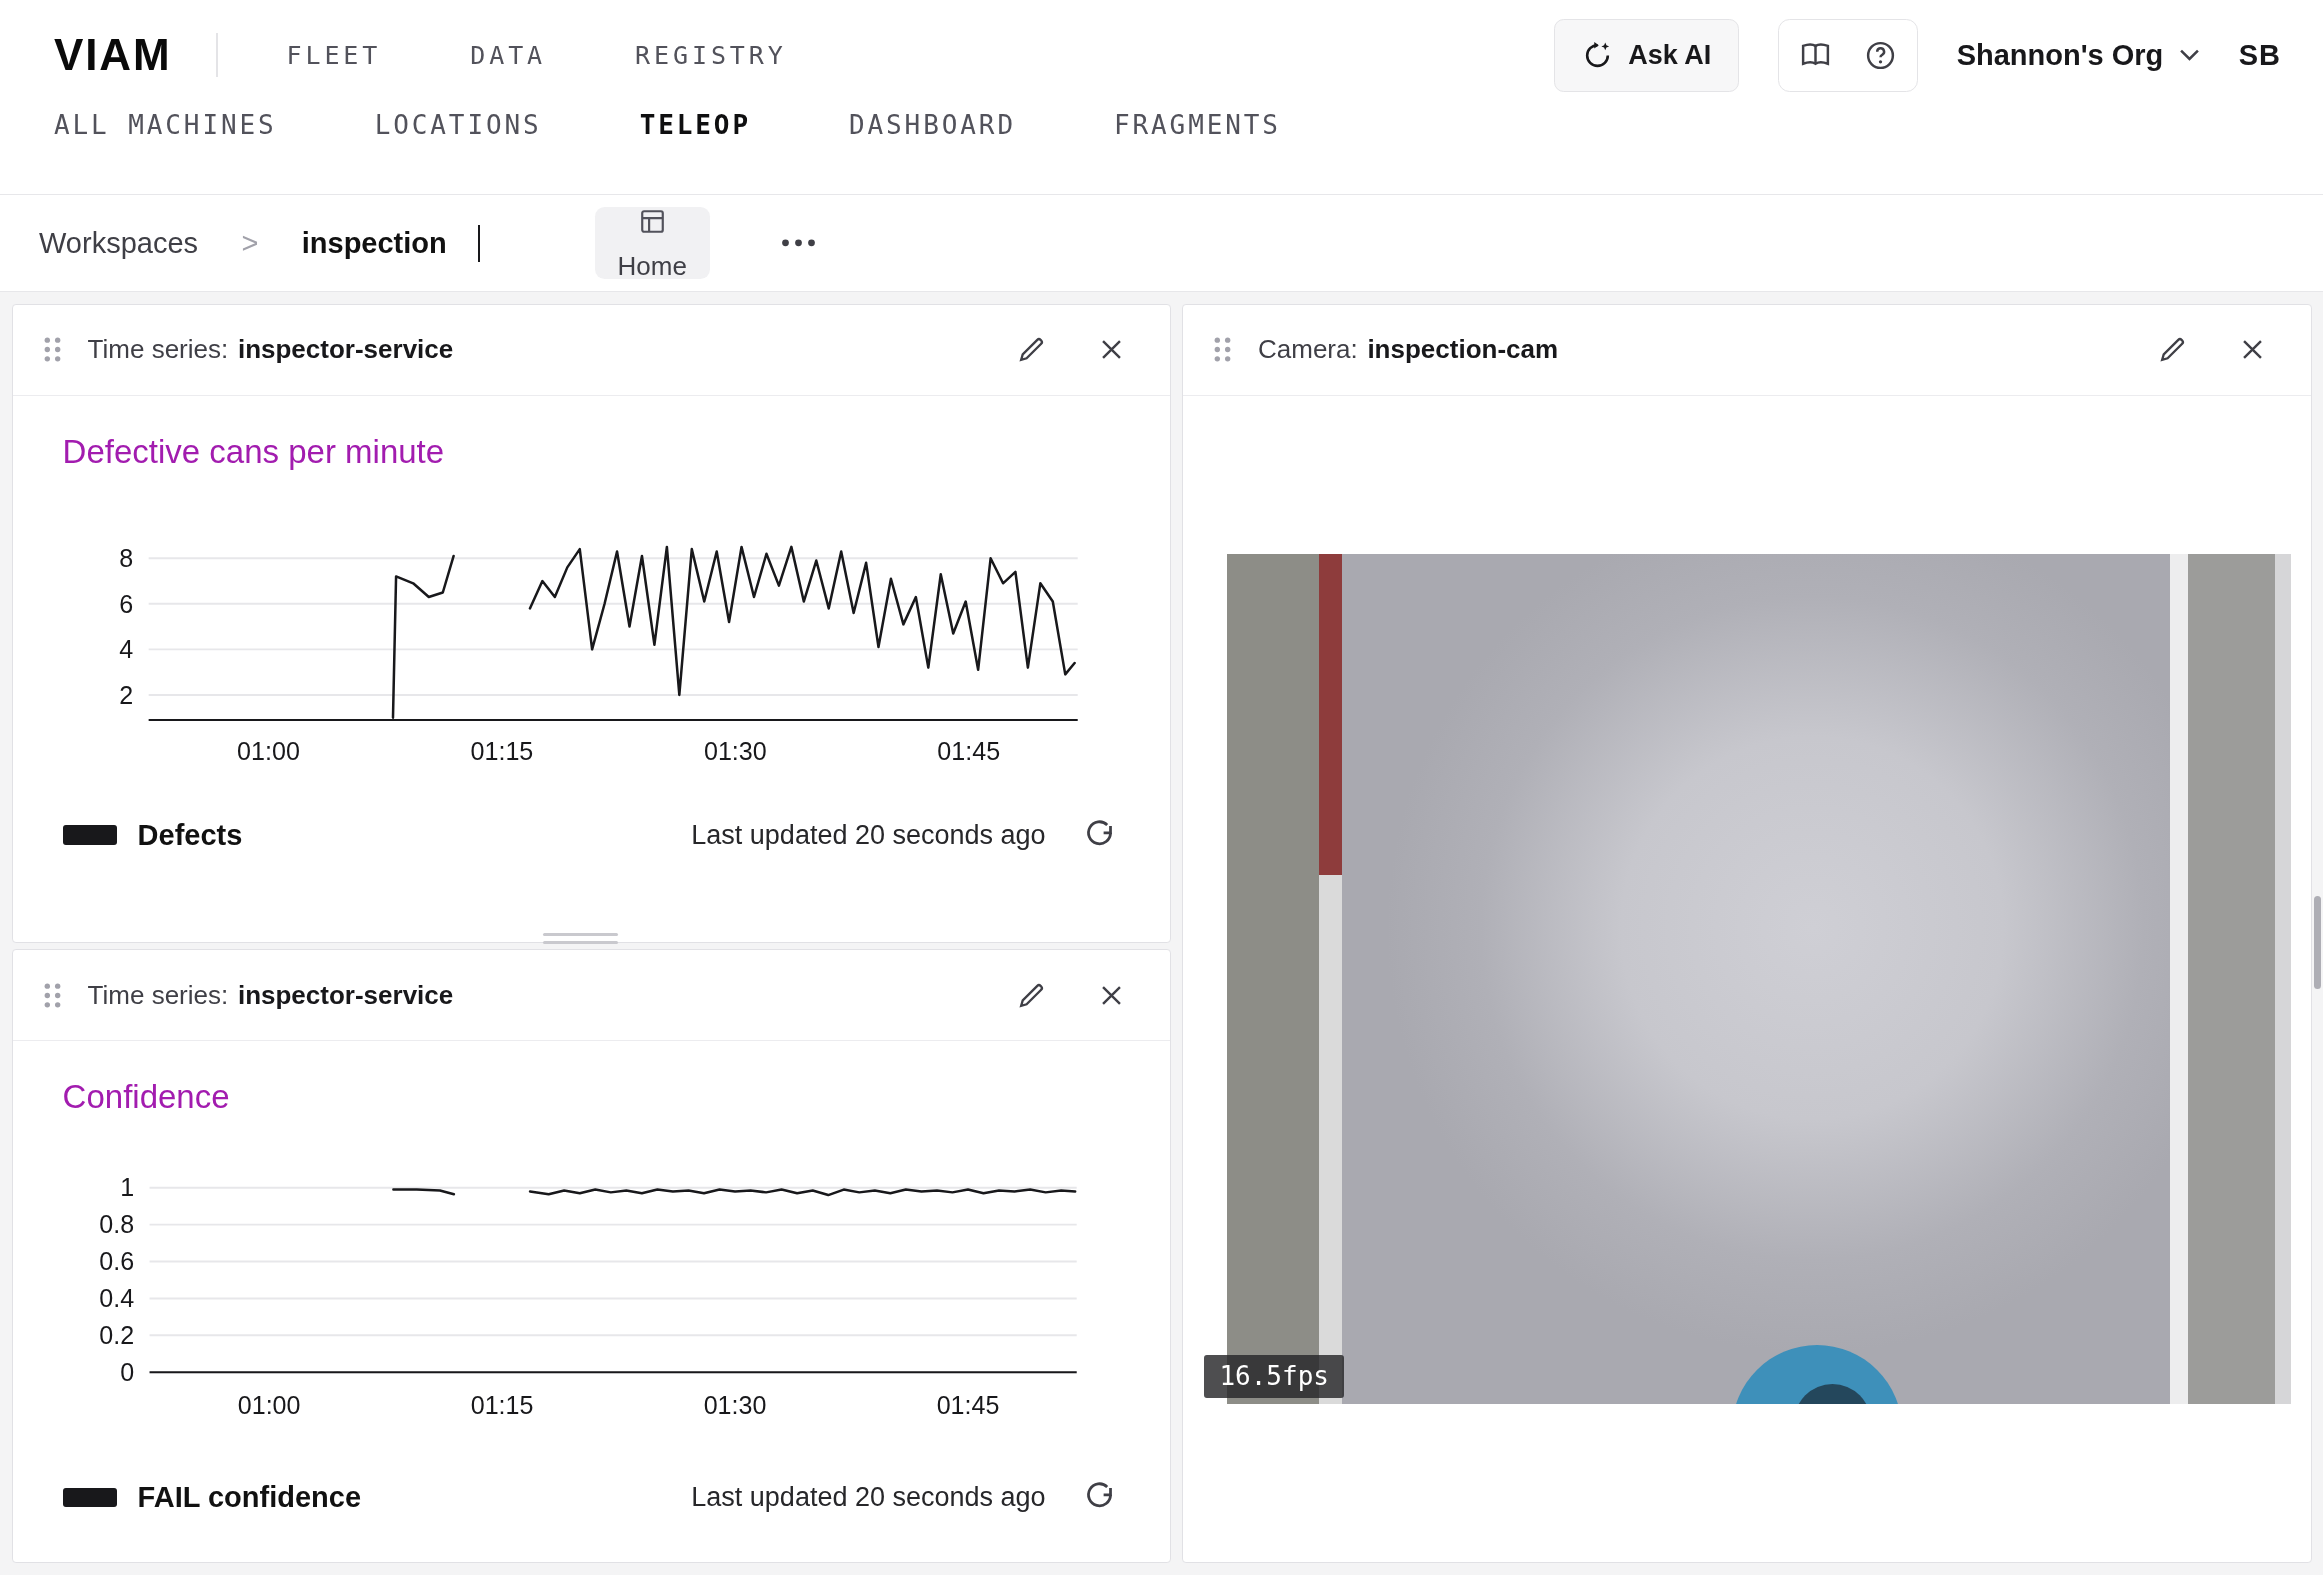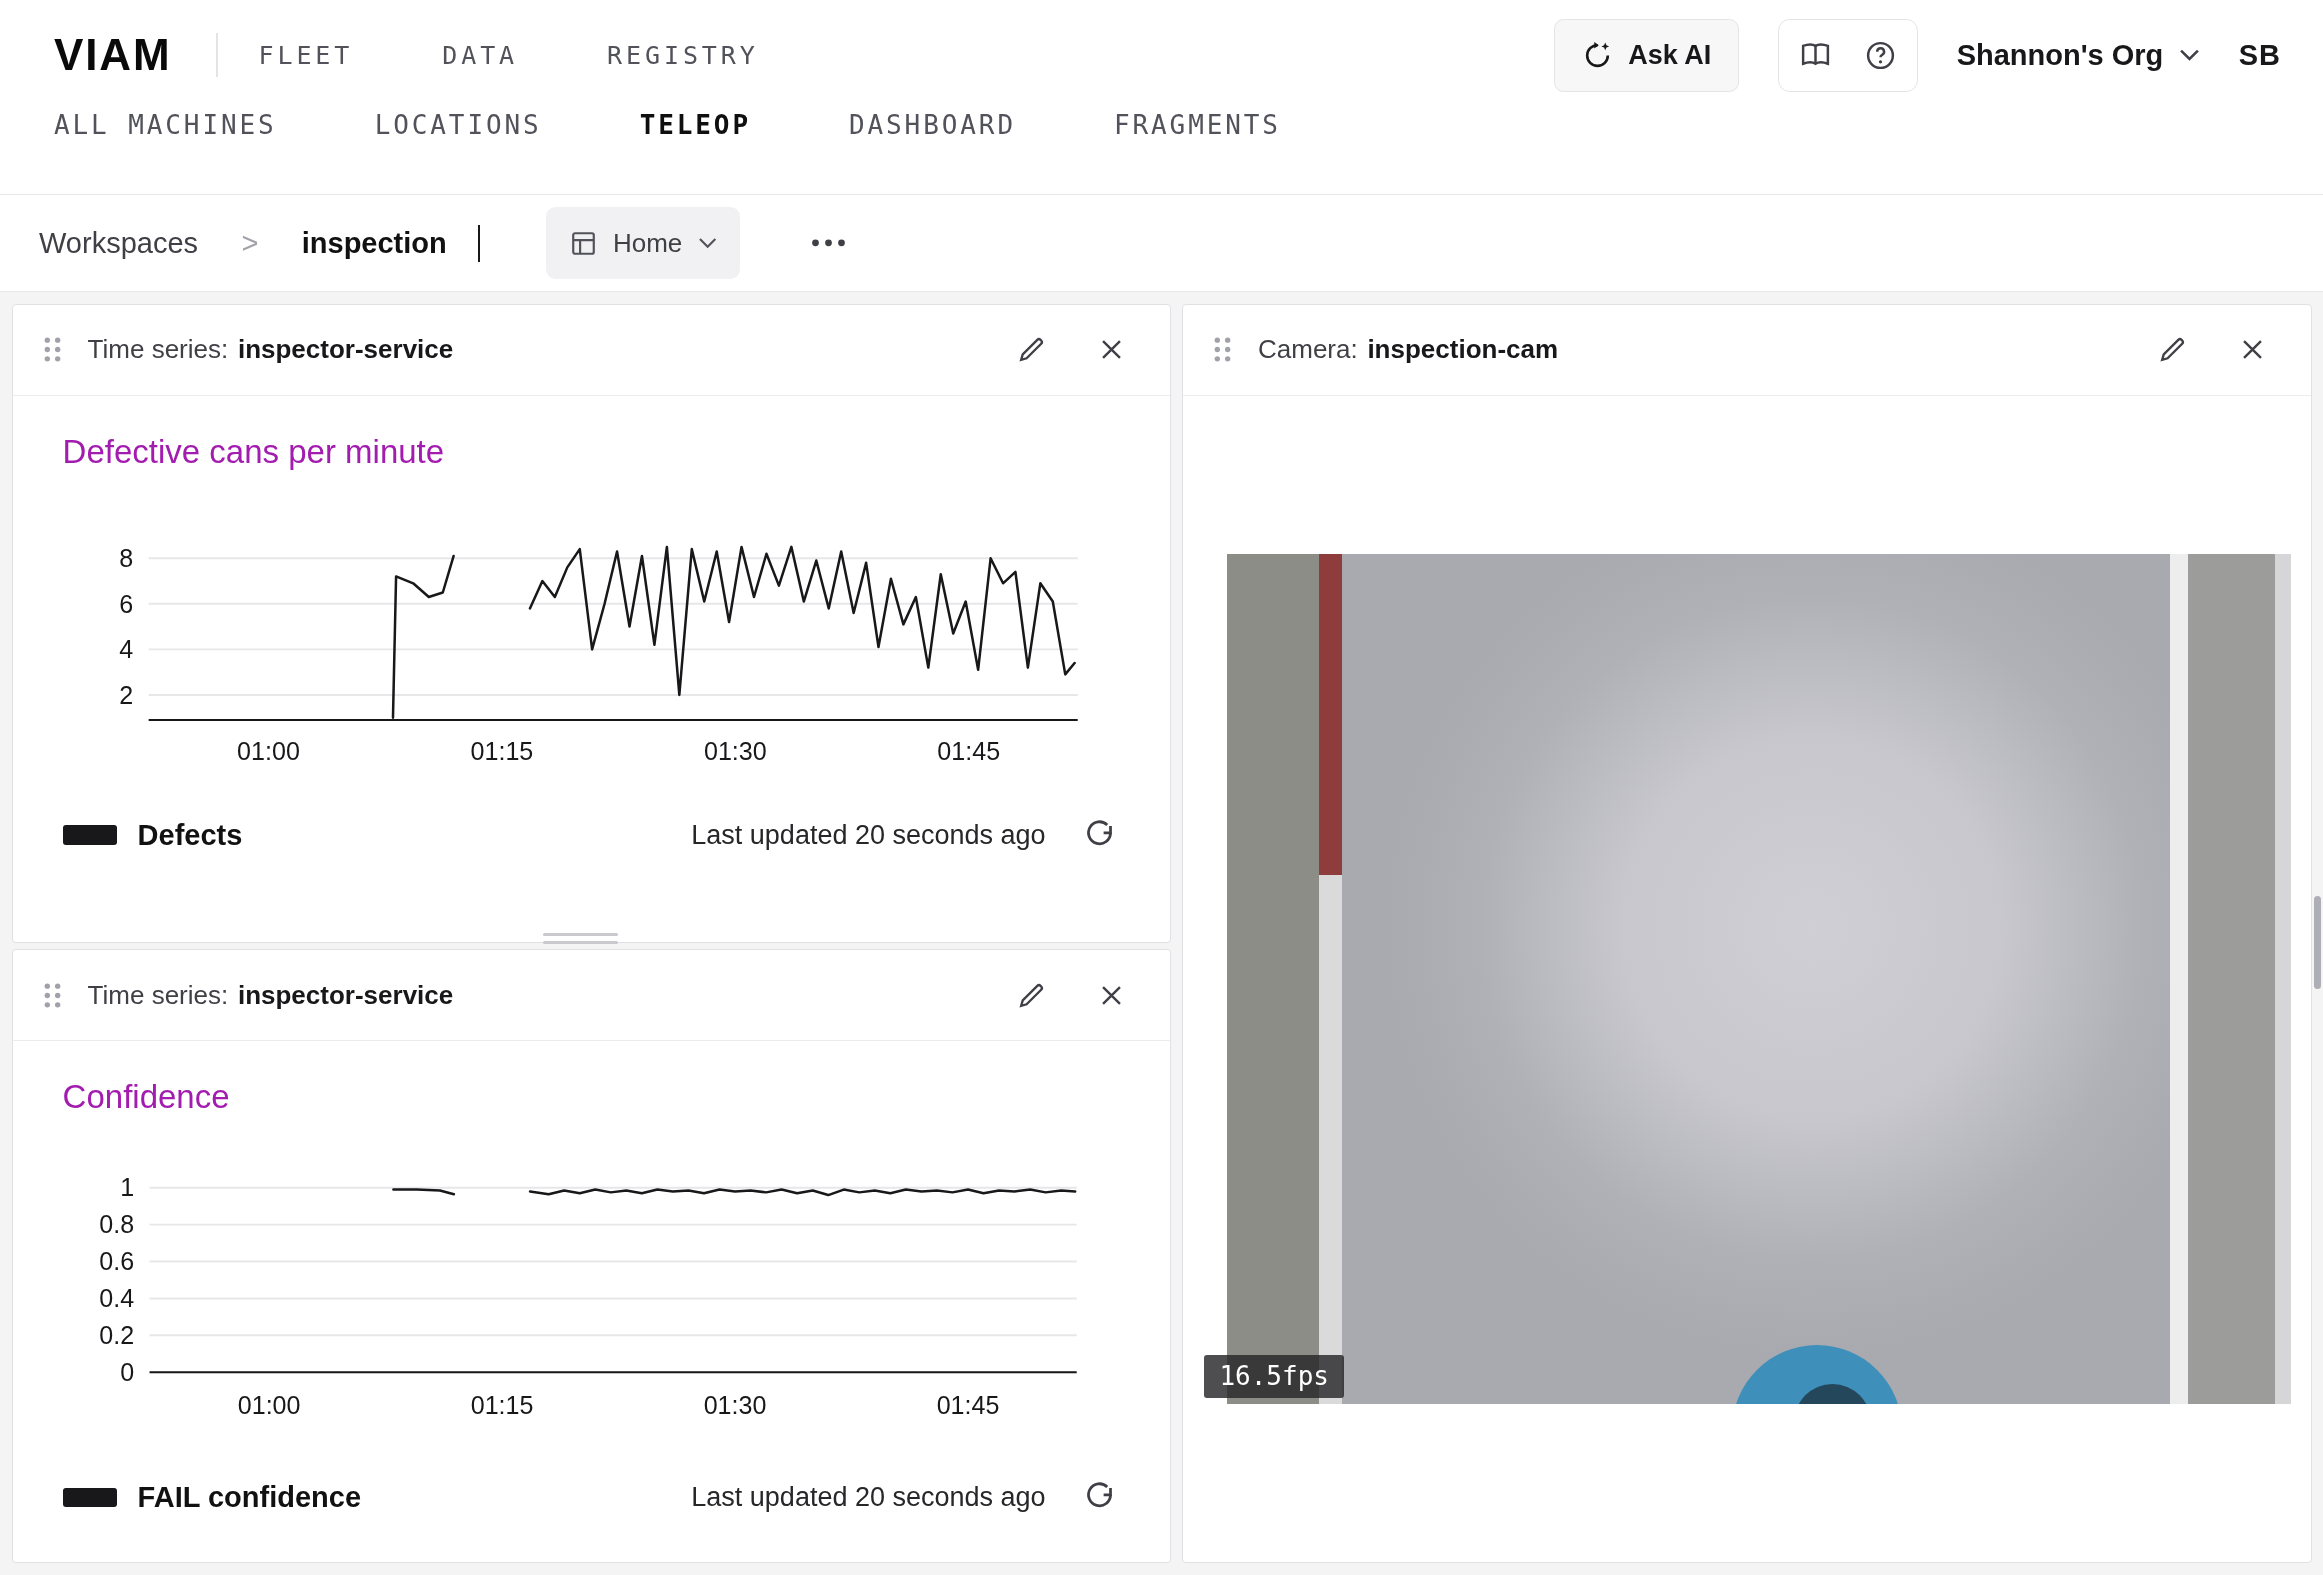--- a/index.html
+++ b/index.html
@@ -9,41 +9,41 @@
     background: #f4f4f5;
     color: #18181b;
   }
   .icon svg { display: block; }
   button { background: none; border: none; font: inherit; color: inherit; cursor: pointer; }
 
   
   .row1 { height: 110px; background: #fff; display: flex; align-items: center; padding: 0 42px 0 54px; }
   .logo { font-weight: 900; font-size: 44px; letter-spacing: 1.9px; color: #0a0a0a; }
   .vdiv { width: 1.9px; height: 44px; background: #e4e4e7; margin: 0 41px 0 44px; }
-  .topnav { display: flex; gap: 89px; align-items: center; }
+  .topnav { display: flex; gap: 89px; align-items: center; margin-left: 28px; }
   .topnav .item { font-family: "DejaVu Sans Mono", monospace; font-size: 25px; letter-spacing: 3.9px; color: #52525b; text-decoration: none; }
   .right-cluster { margin-left: auto; display: flex; align-items: center; gap: 39px; }
   .askai { display: flex; gap: 15.4px; align-items: center; height: 73px; padding: 0 27px; background: #f7f7f8; border: 1.9px solid #e4e4e7; border-radius: 9.7px; font-size: 27px; font-weight: 600; color: #18181b; }
   .icon-group { display: flex; align-items: center; height: 73px; border: 1.9px solid #e4e4e7; border-radius: 11.6px; padding: 0 5.8px; gap: 5.8px; }
   .icon-btn { width: 60px; height: 60px; display: flex; align-items: center; justify-content: center; color: #3f3f46; border-radius: 7.7px; }
   .org { display: flex; align-items: center; gap: 15.4px; font-size: 29px; font-weight: 700; color: #18181b; }
   .avatar { font-size: 29px; font-weight: 700; letter-spacing: 1px; }
 
   
   .row2 { height: 85px; background: #fff; border-bottom: 1.9px solid #e7e7ea; display: flex; align-items: flex-start; padding: 0 54px; gap: 98px; }
   .tab { font-family: "DejaVu Sans Mono", monospace; font-size: 26px; letter-spacing: 2.9px; color: #52525b; }
   .tab.active { color: #0f0f10; font-weight: 700; }
 
   
   .row3 { height: 97px; background: #fff; border-bottom: 1.9px solid #e7e7ea; display: flex; align-items: center; padding: 0 35px 0 39px; gap: 28px; }
   .crumb-root { font-size: 29px; color: #3f3f46; }
   .crumb-sep { font-size: 29px; color: #a1a1aa; margin: 0 15.4px; }
   .crumb-cur { font-size: 29px; font-weight: 700; color: #111; }
   .cursor { display: inline-block; width: 1.9px; height: 37px; background: #18181b; margin-left: 2.9px; vertical-align: -7.7px; }
-  .btn-home { margin-left: 38px; height: 72px; display: flex; align-items: center; gap: 15.4px; background: #f1f1f3; border-radius: 9.7px; padding: 0 23px; font-size: 26px; color: #3f3f46; }
+  .btn-home { margin-left: 87px; height: 72px; display: flex; align-items: center; gap: 15.4px; background: #f1f1f3; border-radius: 9.7px; padding: 0 23px; font-size: 26px; color: #3f3f46; flex-direction: column; }
   .pill-machine { margin-left: 54px; height: 62px; display: flex; align-items: center; gap: 13.5px; background: #e3f7ea; border: 1.9px solid #90dcaa; border-radius: 9.7px; padding: 0 21px; font-size: 26px; color: #3c7a54; }
   .btn-add { margin-left: auto; height: 64px; display: flex; align-items: center; gap: 17.4px; background: #1b1b1f; color: #fff; border-radius: 7.7px; padding: 0 29px; font-size: 27px; }
   .overflow-btn { margin-left: 41px; color: #3f3f46; display: flex; align-items: center; }
 
   
   .main { position: relative; height: 1282px; background: #f4f4f5; overflow: hidden; }
   .card { position: absolute; background: #fff; border: 1.9px solid #e1e1e5; border-radius: 3.9px; }
   #card-defects    { left: 11.6px;   top: 11.6px;  width: 1159px; height: 639px; }
   #card-confidence { left: 11.6px;   top: 657px; width: 1159px; height: 614px; }
   #card-camera     { left: 1182px; top: 11.6px;  width: 1130px; height: 1259px; }

